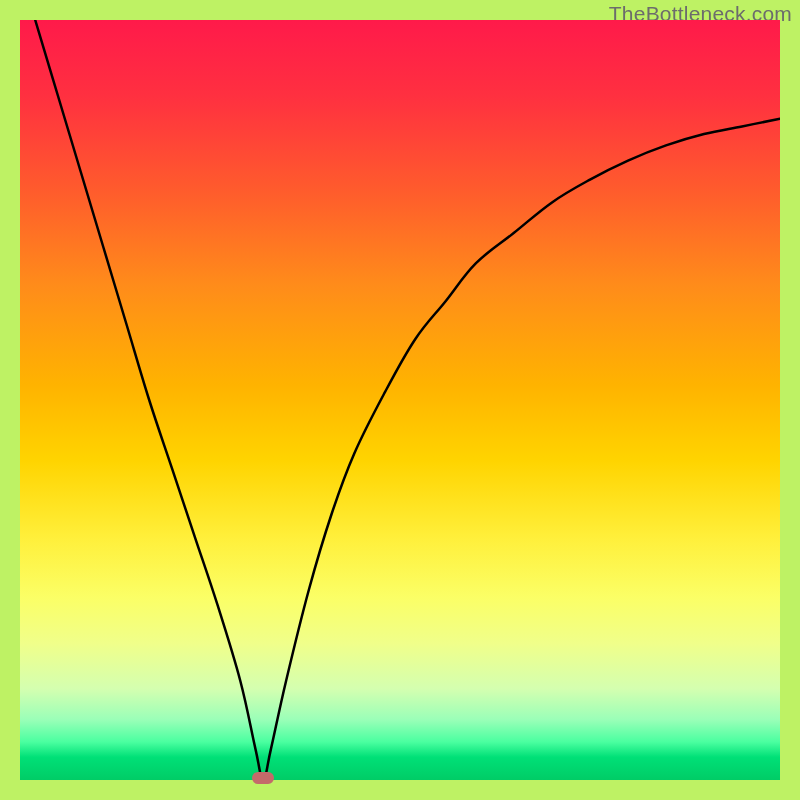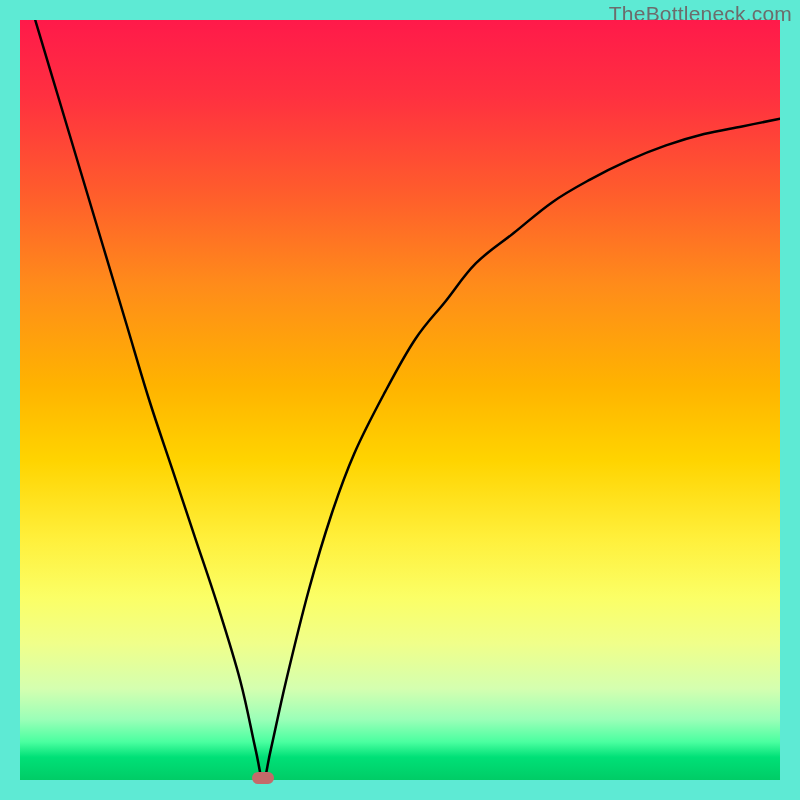--- a/index.html
+++ b/index.html
@@ -1,20 +1,20 @@
 <!DOCTYPE html>
 <html><head>
 <meta charset="utf-8">
 <style>
   * { margin: 0; padding: 0; box-sizing: border-box; }
   html, body { width: 800px; height: 800px; overflow: hidden; background: #000; }
   .frame {
     width: 800px;
     height: 800px;
-    background: #5eead4;
+    background: #bef264;
     position: relative;
   }
   .plot-area {
     position: absolute;
     left: 20px;
     top: 20px;
     width: 760px;
     height: 760px;
     background: linear-gradient(to bottom,
       #ff1a4a 0%,

